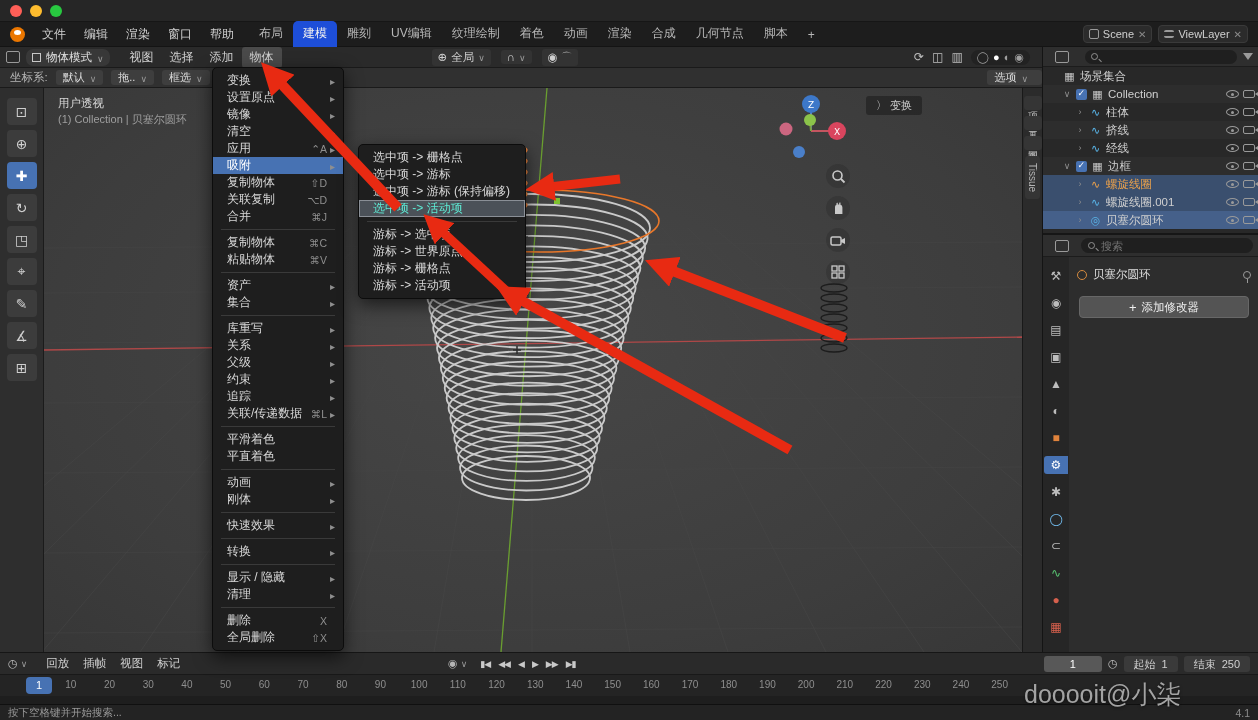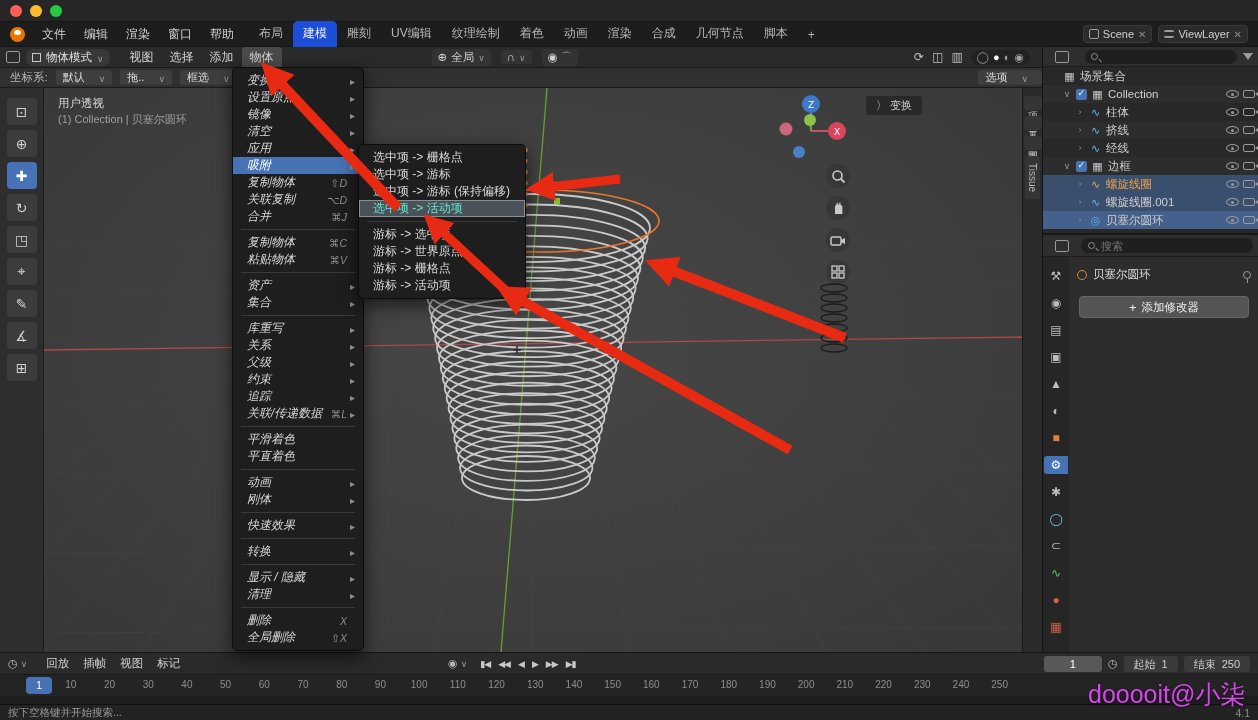--- a/index.html
+++ b/index.html
@@ -47,21 +47,21 @@
   .pill{ display:flex; align-items:center; gap:4px; color:#d0d0d0; font-size:11.5px; background:#333; border-radius:3px; padding:1px 6px;}
   .th-right{ margin-left:auto; display:flex; align-items:center; gap:8px; padding-right:12px; color:#bdbdbd; font-size:12px;}
   .shadegrp{ display:flex; gap:4px; background:#222; border-radius:8px; padding:1px 6px;}
   .shadegrp span{ font-size:11px; color:#9f9f9f;}
   .shadegrp span.on{ color:#fff;}
 
   
   .toolsettings{ position:absolute; left:0; top:68px; width:1042px; height:20px; background:#303030;
     display:flex; align-items:center; gap:8px; border-bottom:1px solid #1a1a1a; padding-left:10px;}
   .ts-label{ color:#b5b5b5; font-size:11.5px;}
-  .ts-dd{ display:flex; align-items:center; gap:14px; background:#3e3e3e; border-radius:3px; height:15px; padding:0 7px; color:#dedede; font-size:11px;}
+  .ts-dd{ display:flex; align-items:center; gap:5px; background:#3e3e3e; border-radius:3px; height:15px; padding:0 7px; color:#dedede; font-size:11px;}
   .ts-right{ margin-left:auto; padding-right:14px;}
 
   
   .lefttools{ position:absolute; left:0; top:88px; width:44px; height:564px; background:#2e2e2e; border-right:1px solid #1b1b1b;
     display:flex; flex-direction:column; align-items:center; padding-top:10px; gap:5px;}
   .toolbtn{ width:30px; height:27px; border-radius:4px; background:#3c3c3c; color:#cfcfcf;
     display:flex; align-items:center; justify-content:center; font-size:14px;}
   .toolbtn.active{ background:#4772b3; color:#fff;}
 
   
@@ -144,34 +144,34 @@
   .tl-gap{ position:absolute; left:0; top:696px; width:1258px; height:8px; background:#1e1e1e;}
 
   
   .statusbar{ position:absolute; left:0; top:704px; width:1258px; height:16px; background:#232323; border-top:1px solid #101010;
     display:flex; align-items:center; color:#9a9a9a; font-size:10.5px; padding:0 8px;}
   .sb-right{ margin-left:auto; color:#8d8d8d;}
 
   
   .popup{ position:absolute; background:#1e1e1e; border:1px solid #0c0c0c; border-radius:5px;
     box-shadow:0 6px 18px rgba(0,0,0,.6); padding:4px 0; z-index:250;}
-  .obj-menu{ left:232px; top:67px; width:132px;font-style:italic;}
+  .obj-menu{ left:212px; top:67px; width:132px;}
   .snap-menu{ left:358px; top:144px; width:168px;}
   .menu-row{ display:flex; align-items:center; height:17px; padding:0 8px 0 14px; font-size:12px; color:#d8d8d8;}
   .menu-row .lbl{ flex:1; white-space:nowrap;}
   .menu-row .sc{ color:#8f8f8f; font-size:10.5px; margin-left:8px;}
   .menu-row .arrow{ width:8px; text-align:right;}
   .menu-row.has-arrow .arrow::after{ content:"▸"; color:#8f8f8f; font-size:10px;}
   .menu-row.hl{ background:#4772b3; color:#fff;}
   .snap-menu .menu-row.hl{ background:#4b5158; outline:1px solid #8a8f96; outline-offset:-1px; color:#5eead4;}
   .menu-row.separator{ height:0; padding:0; margin:4px 8px; border-top:1px solid #3a3a3a;}
 
   
   #arrows{ position:absolute; left:0; top:0; z-index:300; pointer-events:none;}
-  .watermark{ position:absolute; left:1088px; top:678px; z-index:400; color:#d946ef; font-size:25px; font-weight:500;
+  .watermark{ position:absolute; left:1024px; top:678px; z-index:400; color:#a3a3a3; font-size:25px; font-weight:500;
     text-shadow:0 1px 3px rgba(0,0,0,.5);}
   svg text{ font-family:"DejaVu Sans",sans-serif;}
 </style>
 </head>
 <body>
 
 <div id="app">
 
   <div class="titlebar">
     <span class="tl red"></span>

